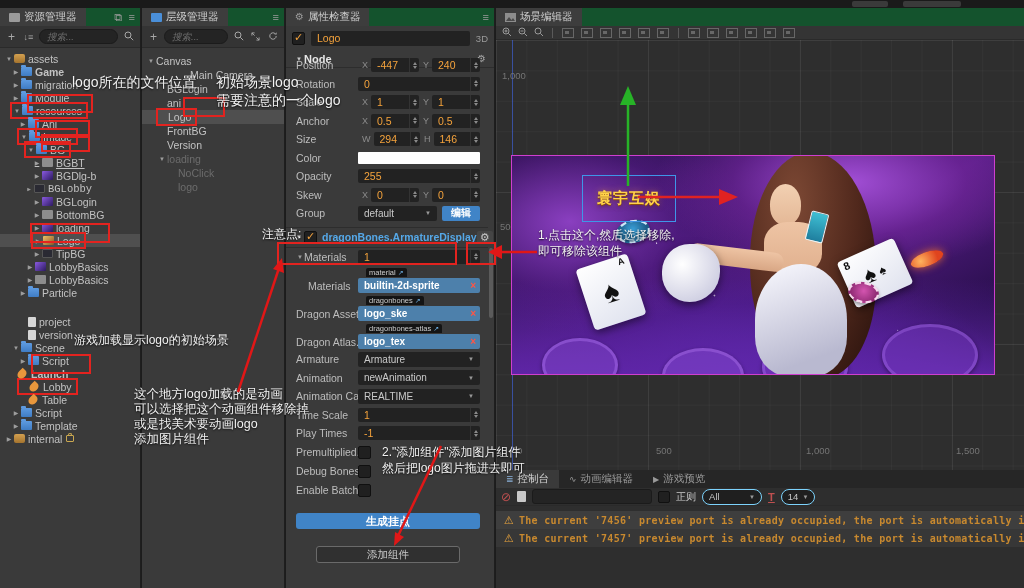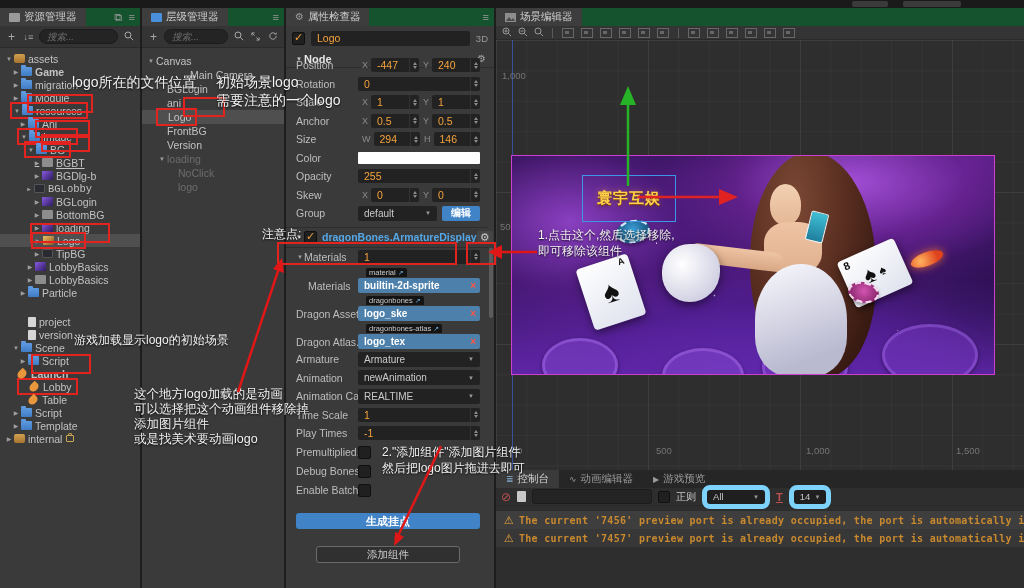--- a/index.html
+++ b/index.html
@@ -102,21 +102,21 @@
   .logo-sel{position:absolute;left:70px;top:19px;width:92px;height:45px;border:1px solid #3f96e8;
             display:flex;align-items:center;justify-content:center}
   .logo-txt{font-size:15px;font-weight:bold;color:#ffd24a;letter-spacing:1px;white-space:nowrap;
             text-shadow:0 1px 0 #8a4a10,0 2px 4px rgba(60,10,90,.9),0 0 6px rgba(255,180,60,.5)}
   
   .ctab{display:inline-flex;align-items:center;gap:4px;color:#9a9a9a;font-size:10.5px;padding:0 10px;height:100%}
   .ctab.active{background:#3a3a3a;color:#d5d5d5}
   .crow{height:18px;display:flex;align-items:center;padding-left:8px;gap:5px;overflow:hidden;white-space:nowrap}
   .crow .wtxt{font-family:"DejaVu Sans Mono",monospace;font-size:10px;color:#c8892f;font-weight:bold;letter-spacing:.3px}
   .warnico{color:#e8a33d;font-size:11px;flex:none}
-  .pill{background:#1f1f1f;border:5px solid #7dd3fc;border-radius:8px;height:14px;display:inline-flex;align-items:center;
+  .pill{background:#1f1f1f;border:1px solid #7dd3fc;border-radius:8px;height:14px;display:inline-flex;align-items:center;
         color:#c5c5c5;font-size:9.5px;padding:0 6px;gap:4px}
   .pill .car{font-size:6px;color:#999}
   
   .rbox{position:absolute;border:2px solid #e3231f;z-index:50;pointer-events:none}
   .ann{position:absolute;color:#f2f2f2;z-index:55;text-shadow:0 1px 2px rgba(0,0,0,.8);white-space:nowrap}
   #arrow-layer{position:absolute;left:0;top:0;z-index:60;pointer-events:none}
 </style>
 </head>
 <body>
 
@@ -864,22 +864,22 @@
 <div class="ann" style="left:72px;top:74px;font-size:14px">logo所在的文件位置</div>
 <div class="ann" style="left:216px;top:74px;font-size:14px">
   <div>初始场景logo</div>
   <div>需要注意的一个logo</div>
 </div>
 <div class="ann" style="left:74px;top:332px;font-size:12px">游戏加载显示logo的初始场景</div>
 <div class="ann" style="left:262px;top:226px;font-size:12px">注意点:</div>
 <div class="ann" id="explain-block" style="left:134px;top:387px;font-size:12.5px;line-height:15px">
     <div>这个地方logo加载的是动画</div>
     <div>可以选择把这个动画组件移除掉</div>
+    <div>或是找美术要动画logo</div>
     <div>添加图片组件</div>
-    <div>或是找美术要动画logo</div>
   </div>
 <div class="ann" style="left:538px;top:227px;font-size:12px;line-height:16px">
   <div>1.点击这个,然后选择移除,</div>
   <div>即可移除该组件</div>
 </div>
 <div class="ann" style="left:382px;top:444px;font-size:12px;line-height:16px">
   <div>2."添加组件"添加图片组件</div>
   <div>然后把logo图片拖进去即可</div>
 </div>
 

